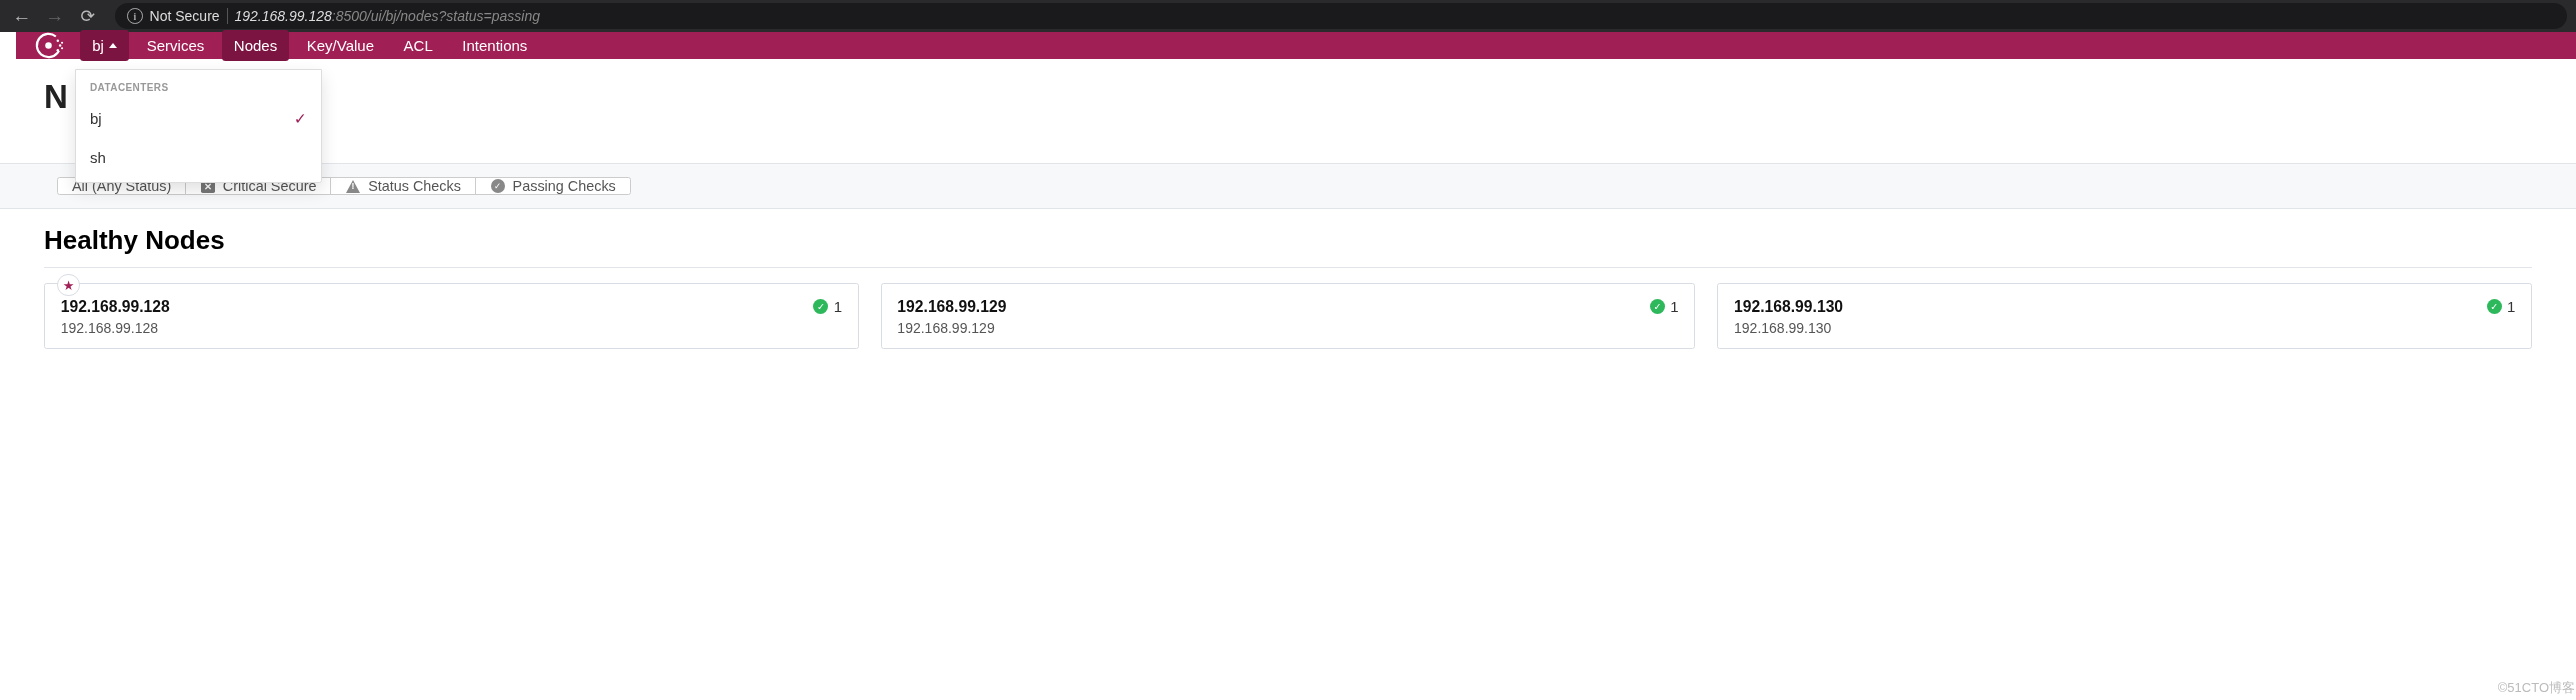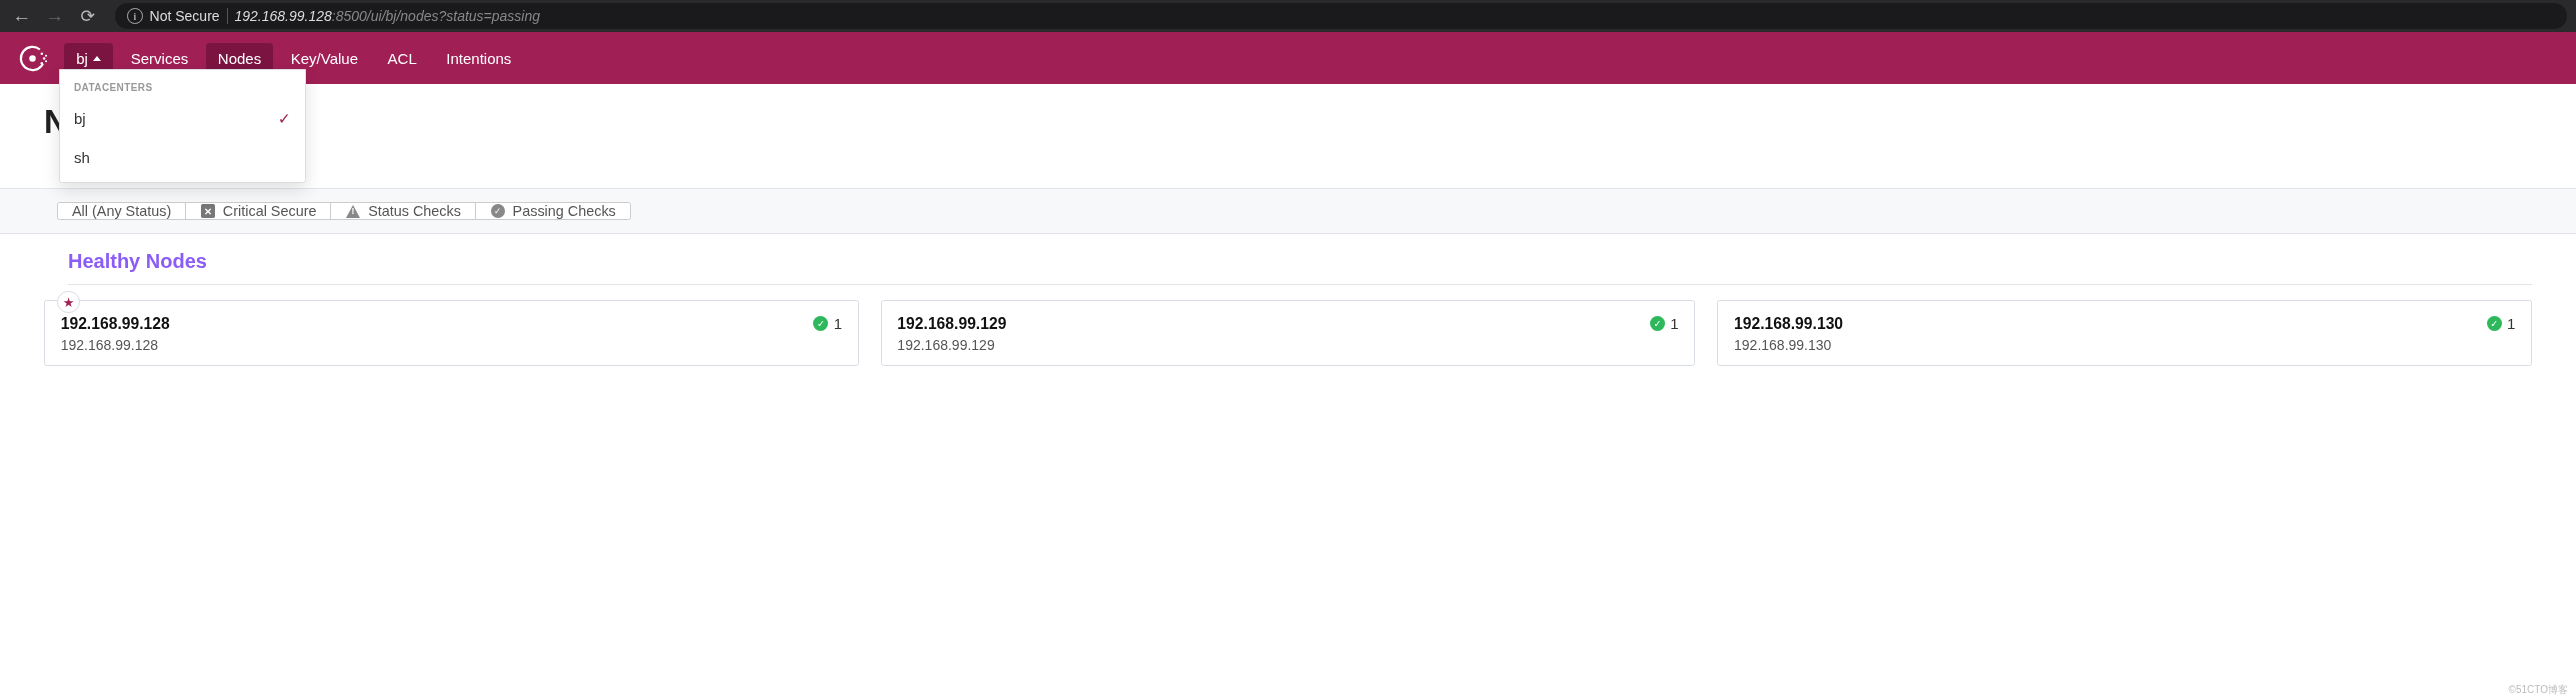--- a/index.html
+++ b/index.html
@@ -51,27 +51,28 @@
       font-family: Georgia, serif;
     }
     .addr-notsecure { color: #ddd; white-space: nowrap; }
     .addr-divider { width: 0.9px; height: 15.7px; background: #555; }
     .addr-url { color: #ddd; font-style: italic; }
     .addr-url .dim { color: #888; }
 
     
     .nav {
       background: #a01f55;
-      height: 52px;
+      height: 27px;
       display: flex;
       align-items: center;
       padding: 0 17.4px;
       gap: 5.2px;
       color: #fff;
       position: relative;
+      margin-left: 16px;
     }
     .logo {
       width: 31px; height: 31px; margin-right: 10.5px;
       display: flex; align-items: center; justify-content: center;
     }
     .logo svg { width: 31px; height: 31px; }
     .nav-item {
       padding: 7px 12.2px;
       border-radius: 3.5px;
       color: #fff;
@@ -185,27 +186,26 @@
     }
     .icon-circle-check {
       width: 14px; height: 14px; border-radius: 50%; background: #888;
       display: flex; align-items: center; justify-content: center;
       color: #fff; font-size: 8.7px;
     }
 
     .spacer-after-filter { height: 83px; }
 
     .section-title {
-      font-size: 20px;
+      font-size: 26px;
       font-weight: 700;
-      color: #8b5cf6;
+      color: #000000;
       margin-top: 26px;
       padding-bottom: 10.5px;
       border-bottom: 0.9px solid #e1e4e8;
-      margin-left: 24px;
     }
 
     .cards {
       display: flex;
       gap: 22px;
       margin-top: 15.7px;
     }
     .card {
       flex: 1;
       border: 0.9px solid #d8dde3;
@@ -246,22 +246,22 @@
       border: 0.9px solid #d8dde3;
       border-radius: 50%;
       display: flex; align-items: center; justify-content: center;
       color: #a01f55;
       font-size: 13px;
     }
 
     .watermark {
       position: fixed;
       bottom: 3.5px;
-      right: 8px;
-      font-size: 10px;
+      right: 1px;
+      font-size: 13px;
       color: #bbb;
     }
   </style>
 </head>
 <body>
 
 <div class="browser-chrome">
   <div class="chrome-btn chrome-arrow">←</div>
   <div class="chrome-btn chrome-arrow" style="color:#666">→</div>
   <div class="chrome-btn chrome-reload">⟳</div>

